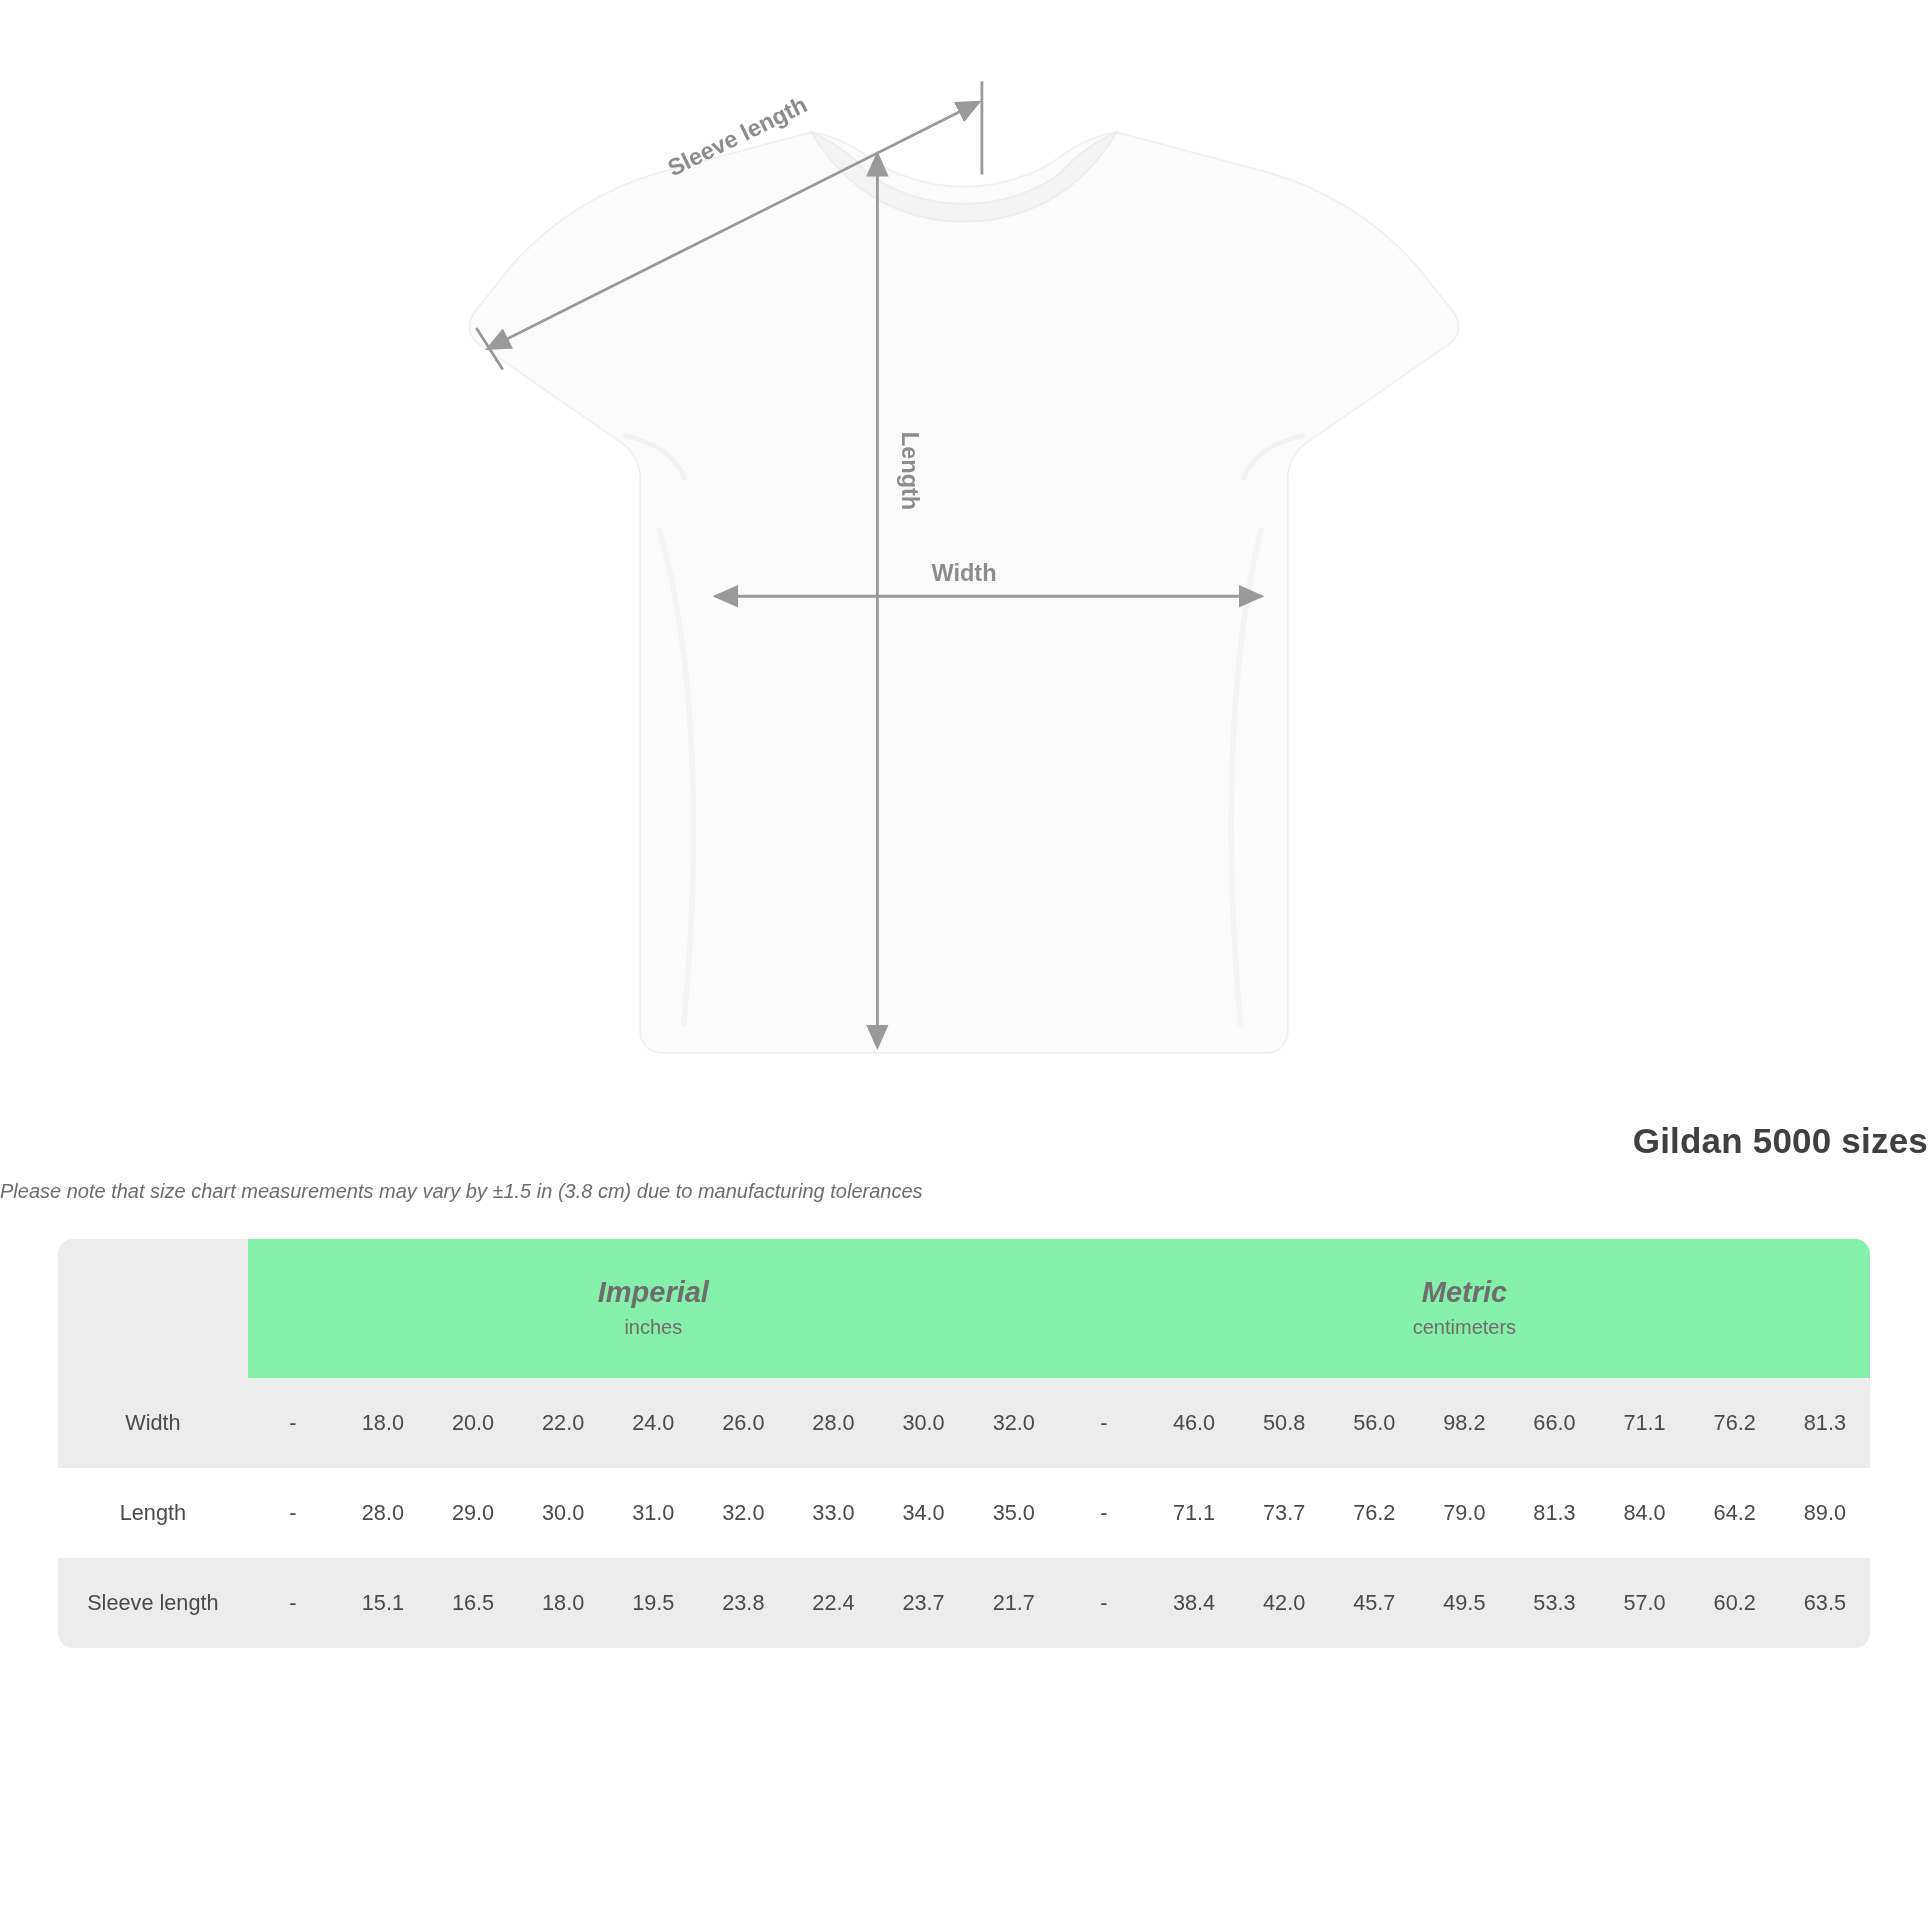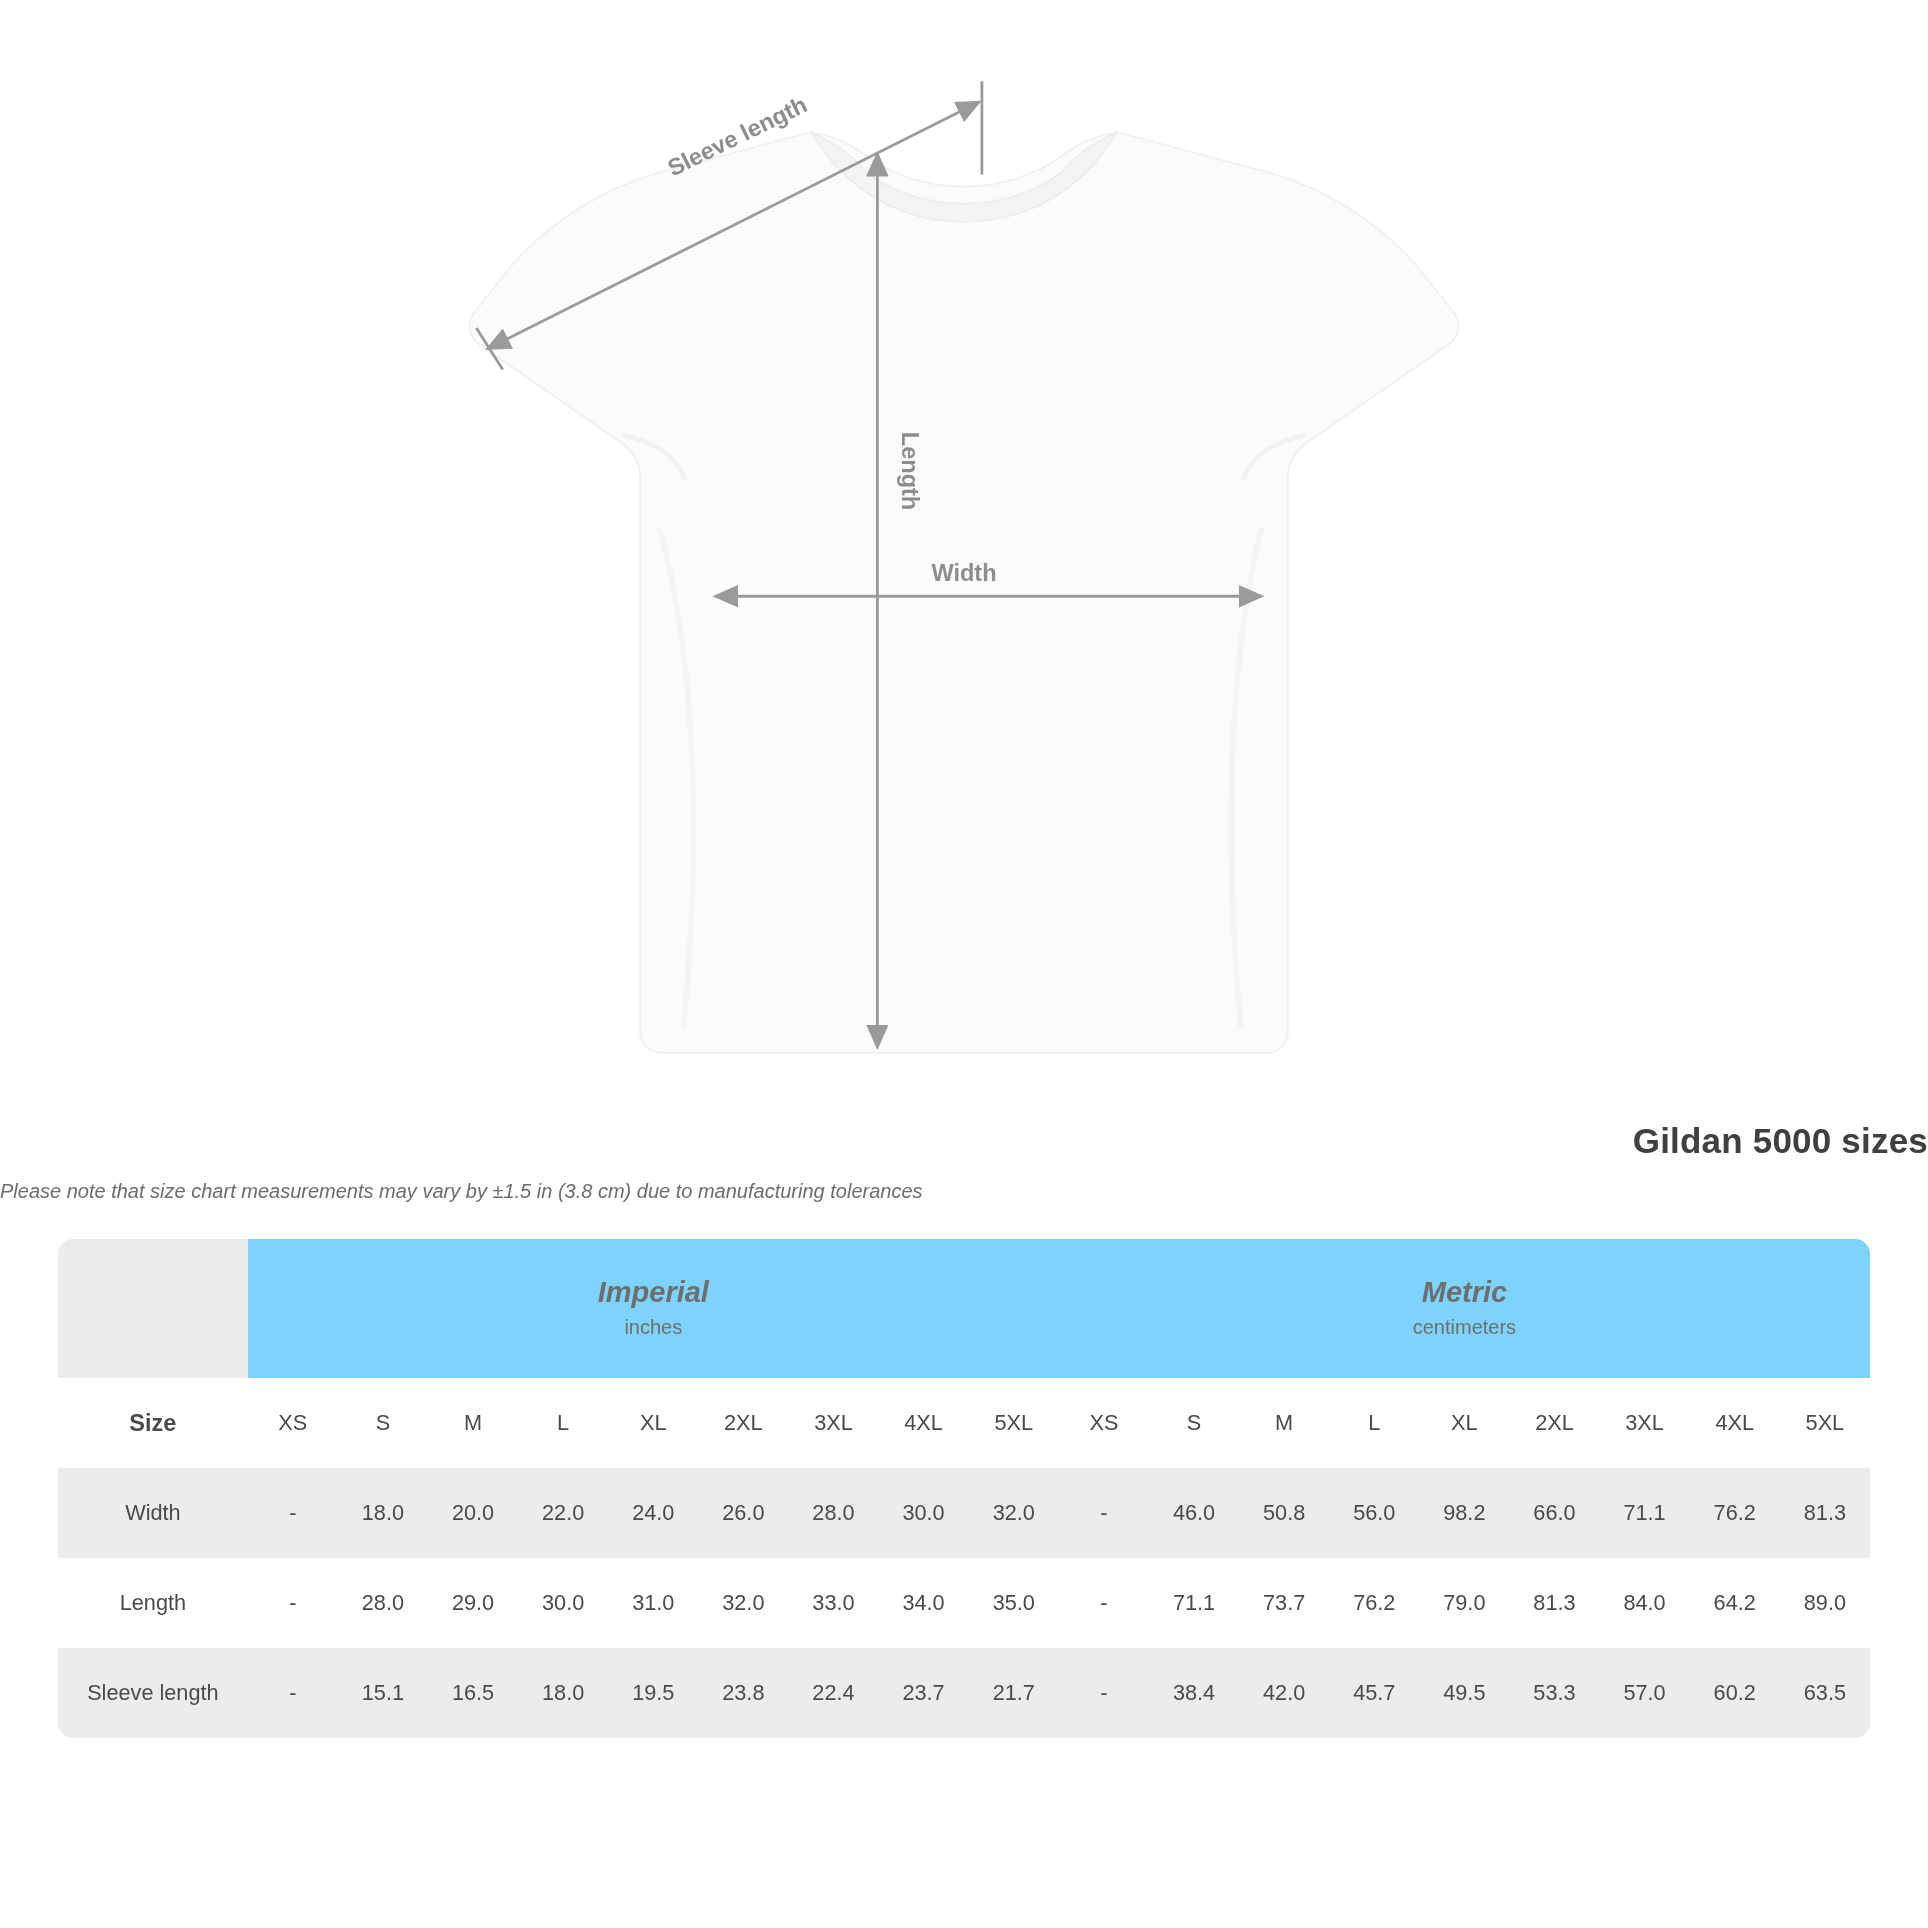--- a/index.html
+++ b/index.html
@@ -66,21 +66,21 @@
     text-align: center;
     vertical-align: middle;
     font-size: 21.7px;
     color: #4a4a4a;
     font-weight: normal;
     padding: 0;
   }
   
   .unit-row td {
     height: 139px;
-    background: #7dd3fc;
+    background: #86efac;
   }
   .unit-name {
     font-size: 29px;
     font-weight: bold;
     font-style: italic;
     color: #6e6e6e;
     line-height: 1.25;
   }
   .unit-sub {
     font-size: 20px;
@@ -203,41 +203,20 @@
           <td colspan="9">
             <div class="unit-name">Imperial</div>
             <div class="unit-sub">inches</div>
           </td>
           <td colspan="9">
             <div class="unit-name">Metric</div>
             <div class="unit-sub">centimeters</div>
           </td>
         </tr>
 
-        <tr class="size-row">
-          <td class="rowlabel">Size</td>
-          <td>XS</td>
-          <td>S</td>
-          <td>M</td>
-          <td>L</td>
-          <td>XL</td>
-          <td>2XL</td>
-          <td>3XL</td>
-          <td>4XL</td>
-          <td>5XL</td>
-          <td>XS</td>
-          <td>S</td>
-          <td>M</td>
-          <td>L</td>
-          <td>XL</td>
-          <td>2XL</td>
-          <td>3XL</td>
-          <td>4XL</td>
-          <td>5XL</td>
-        </tr>
 
         <tr class="data-row shade">
           <td class="rowlabel">Width</td>
           <td class="val">-</td>
           <td class="val">18.0</td>
           <td class="val">20.0</td>
           <td class="val">22.0</td>
           <td class="val">24.0</td>
           <td class="val">26.0</td>
           <td class="val">28.0</td>

